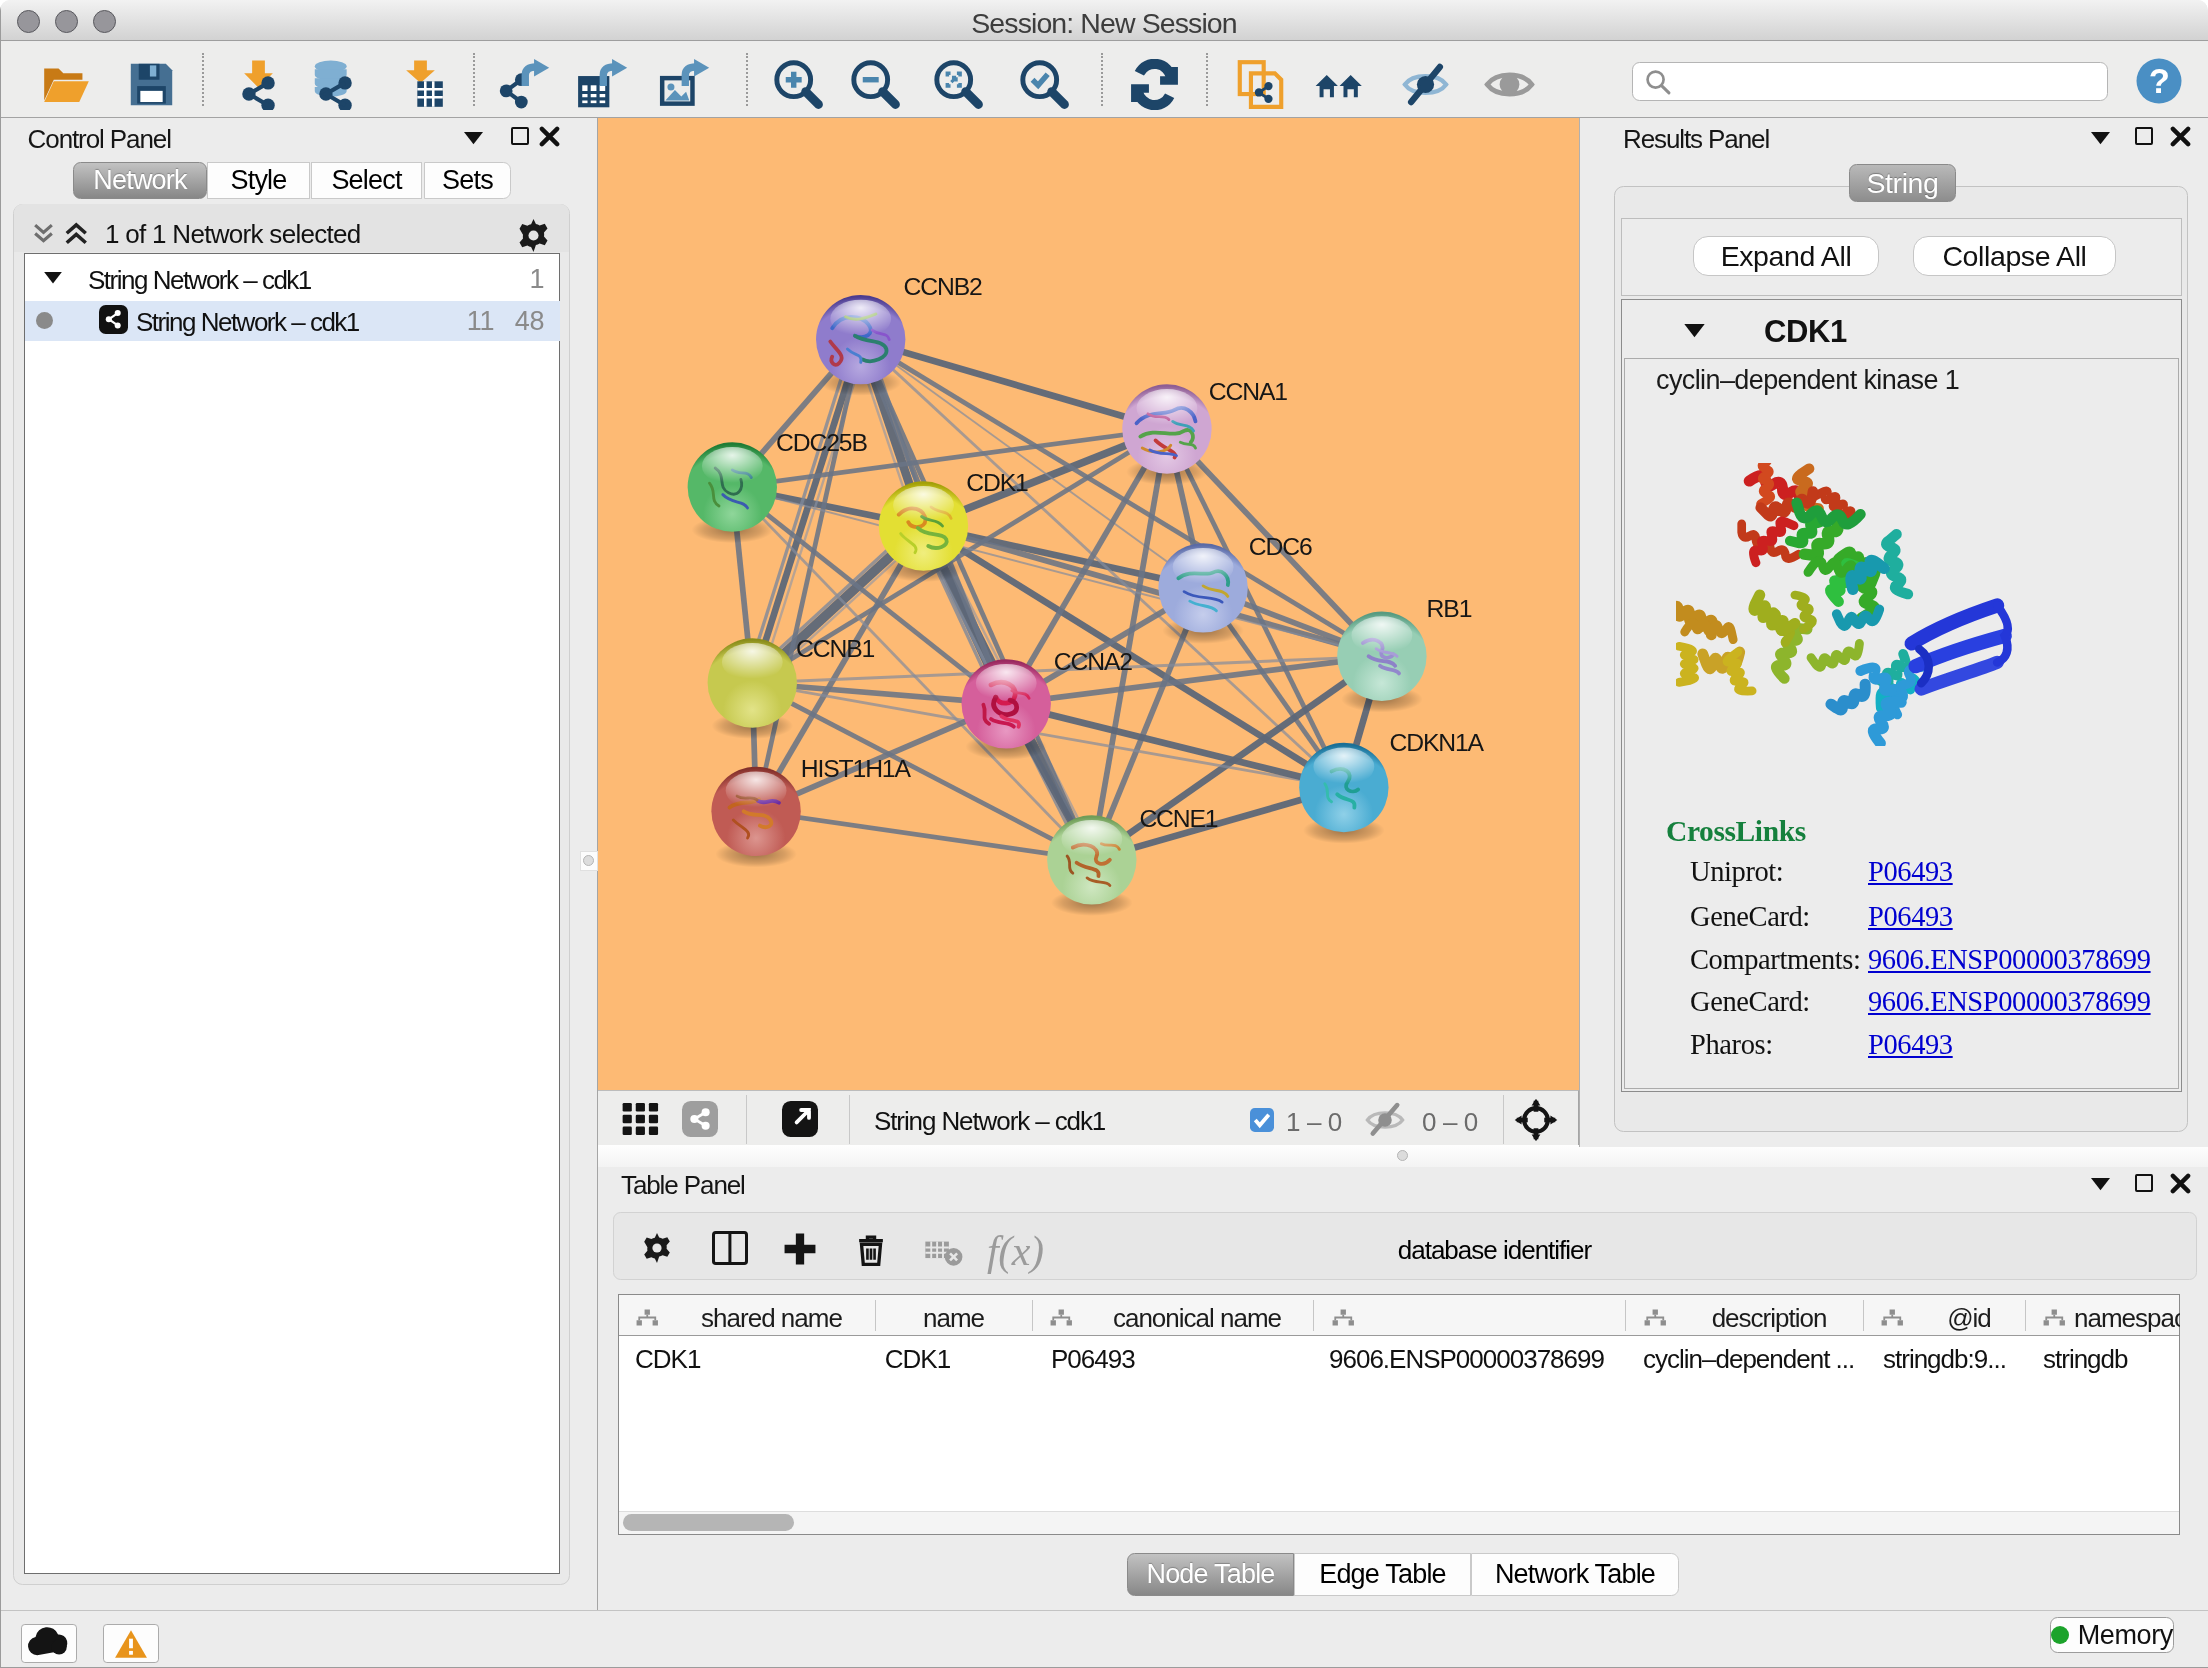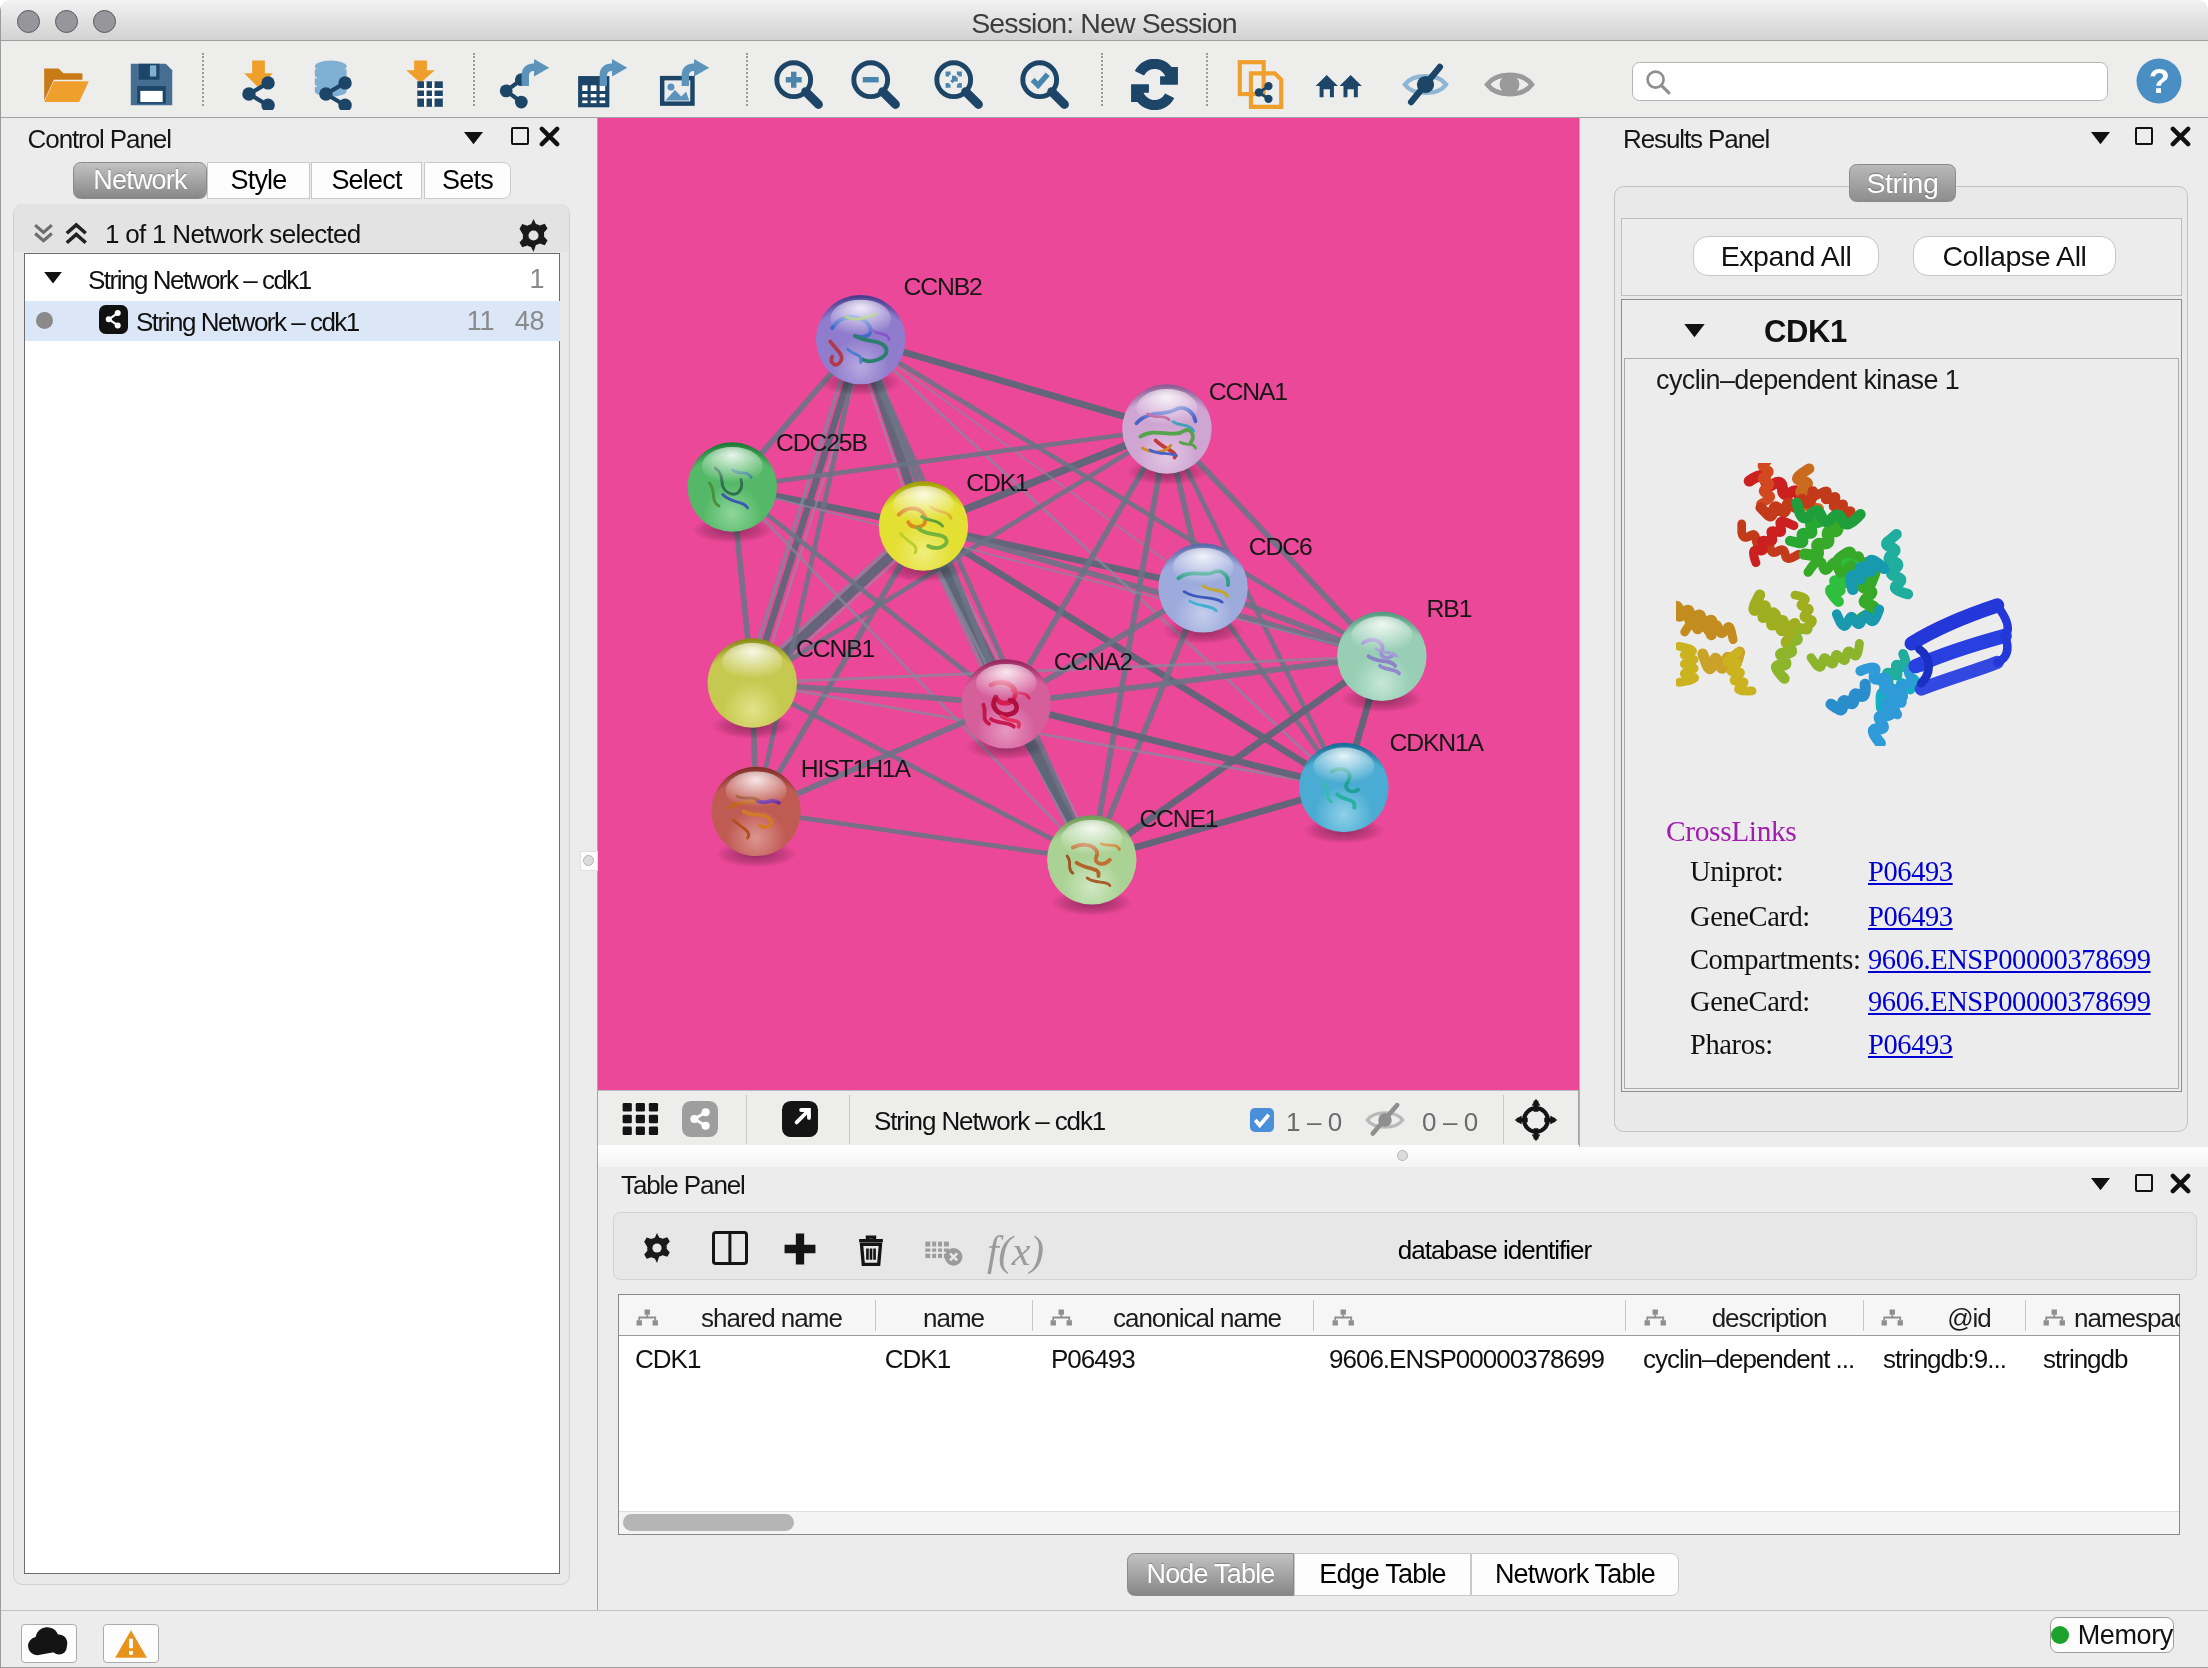--- a/index.html
+++ b/index.html
@@ -8,21 +8,21 @@
 .tl{width:23px;height:23px;border-radius:50%;background:#97969b;border:1.4px solid #59595e;top:9.5px}
 .title{width:100%;text-align:center;top:6.7px;font-size:28.5px;letter-spacing:-0.9px;color:#3d3d3d}
 .toolbar{left:0;top:42px;width:2208px;height:76px;background:#ededec;border-bottom:1px solid #a3a3a3}
 .tsep{top:11.4px;height:53px;border-left:2.9px dotted #9a9a9a;width:0}
 .searchbox{left:1632px;top:20px;width:476px;height:39px;background:#fff;border:1px solid #b5b5b5;border-radius:7.6px}
 .panel-h{font-size:26px;letter-spacing:-1.1px;color:#151515}
 .ctrl{left:0;top:118px;width:598px;height:1492px;background:#ececec;border-right:1px solid #a5a5a5}
 .tab{height:37px;font-size:27px;letter-spacing:-0.8px;display:flex;align-items:center;justify-content:center;border:1px solid #c9c9c9;background:#fdfdfd;color:#000}
 .tabsel{background:linear-gradient(#c2c2c2,#878787);color:#fff;border:1px solid #8a8a8a;text-shadow:0 -1px 1px rgba(0,0,0,.25)}
 .whitebox{background:#fff;border:1.9px solid #6e6e6e}
-.netview{left:598px;top:118px;width:1162px;height:972px;background:#ec4899}
+.netview{left:598px;top:118px;width:1162px;height:972px;background:#fdba74}
 .netstatus{left:598px;top:1090px;width:981px;height:57px;background:#ededec;border-top:1px solid #bcbcbc;border-right:1px solid #a5a5a5}
 .results{left:1579px;top:118px;width:630px;height:1029px;background:#ececec;border-left:1px solid #b0b0b0}
 .tablepanel{left:598px;top:1168px;width:1610px;height:442px;background:#ececec}
 .statusbar{left:0;top:1610px;width:2208px;height:58px;background:#ececec;border-top:1px solid #c3c3c3}
 .btn{background:#fff;border:1px solid #c6c6c6;border-radius:15px;display:flex;align-items:center;justify-content:center;font-size:28.5px;color:#111}
 .link{color:#0000d0;text-decoration:underline}
 .serif{font-family:"Liberation Serif",serif}
 .hsplit{left:598px;top:1145px;width:1610px;height:22px;background:linear-gradient(#fefefe,#f3f3f3)}
 .knob{background:#dcdcdc;border:1px solid #b5b5b5;border-radius:50%}
 </style></head><body>
@@ -552,21 +552,21 @@
     <path d="M 194 219 Q 214 211 209 221 Q 205 231 215 227 Q 225 223 220 233 Q 216 243 226 239 Q 236 235 231 245 Q 227 255 227 255" stroke="#2e9ad8" stroke-width="10.579743141297167"></path>
     <path d="M 233 265 Q 225 250 233 249 Q 242 249 238 241 Q 233 234 242 233 Q 250 232 246 224 Q 242 217 251 216 Q 259 215 259 215" stroke="#2e9ad8" stroke-width="9.878899958010656"></path>
     <path d="M 199 233 Q 200 249 193 245 Q 187 240 187 248 Q 188 256 181 252 Q 175 247 175 255 Q 176 263 169 258 Q 163 254 163 254" stroke="#2b8ecc" stroke-width="11.693112003613136"></path>
     <path d="M 215 295 Q 202 279 212 280 Q 222 281 216 273 Q 210 265 220 266 Q 230 266 224 259 Q 217 251 227 252 Q 237 252 237 252" stroke="#2e9ad8" stroke-width="11.618416796031406"></path>
     <path d="M 248 190 C 280 170, 314 158, 338 150" stroke="#2437d8" stroke-width="15"></path>
     <path d="M 252 214 C 288 198, 324 188, 346 182" stroke="#2940e0" stroke-width="15"></path>
     <path d="M 258 238 C 290 226, 318 218, 338 210" stroke="#3348e0" stroke-width="14"></path>
     <path d="M 338 150 C 350 166, 352 176, 346 182 C 352 196, 348 206, 338 210" stroke="#2437d8" stroke-width="9"></path>
     <path d="M 256 196 C 270 206, 268 222, 258 232" stroke="#1b2fc4" stroke-width="9"></path>
   </svg>
-<div class="abs serif" style="left:1666px;top:815px;font-size:29.5px;font-weight:normal;color:#a21caf">CrossLinks</div>
+<div class="abs serif" style="left:1666px;top:815px;font-size:29.5px;font-weight:bold;color:#15803d">CrossLinks</div>
 <div class="abs serif" style="left:1690px;top:856px;font-size:28.5px;color:#111">Uniprot:</div>
 <div class="abs serif link" style="left:1868px;top:856px;font-size:28.5px">P06493</div>
 <div class="abs serif" style="left:1690px;top:901px;font-size:28.5px;color:#111">GeneCard:</div>
 <div class="abs serif link" style="left:1868px;top:901px;font-size:28.5px">P06493</div>
 <div class="abs serif" style="left:1690px;top:944px;font-size:28.5px;color:#111">Compartments:</div>
 <div class="abs serif link" style="left:1868px;top:944px;font-size:28.5px">9606.ENSP00000378699</div>
 <div class="abs serif" style="left:1690px;top:986px;font-size:28.5px;color:#111">GeneCard:</div>
 <div class="abs serif link" style="left:1868px;top:986px;font-size:28.5px">9606.ENSP00000378699</div>
 <div class="abs serif" style="left:1690px;top:1029px;font-size:28.5px;color:#111">Pharos:</div>
 <div class="abs serif link" style="left:1868px;top:1029px;font-size:28.5px">P06493</div>

